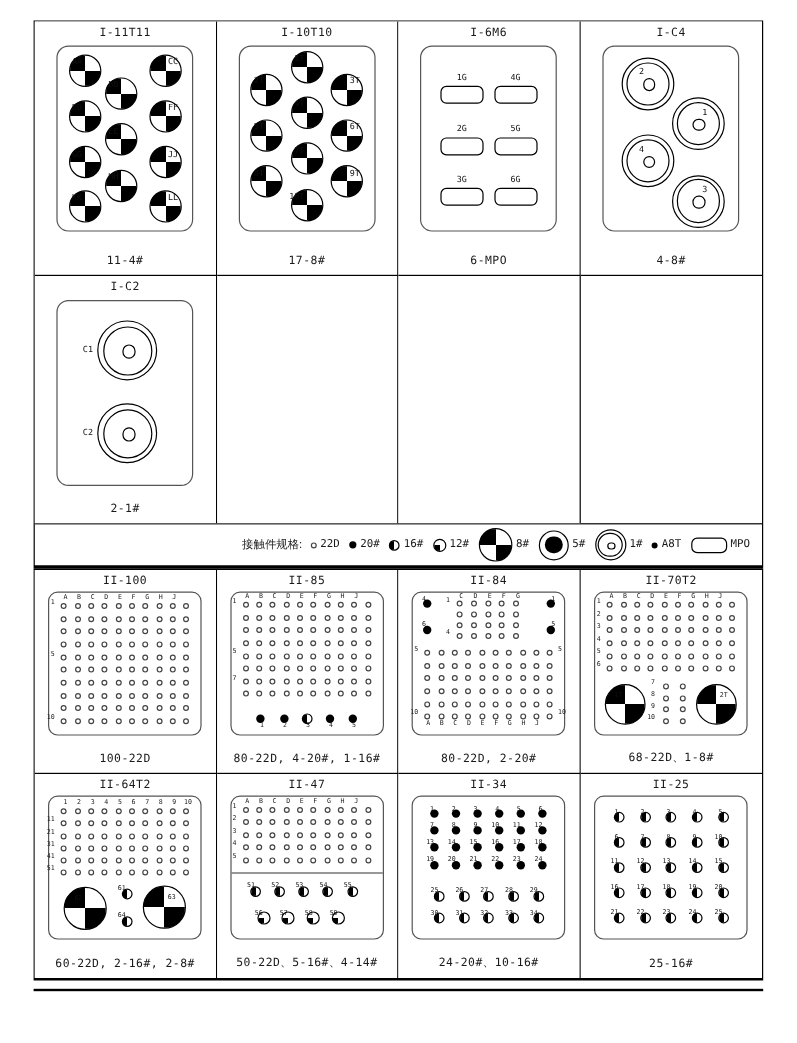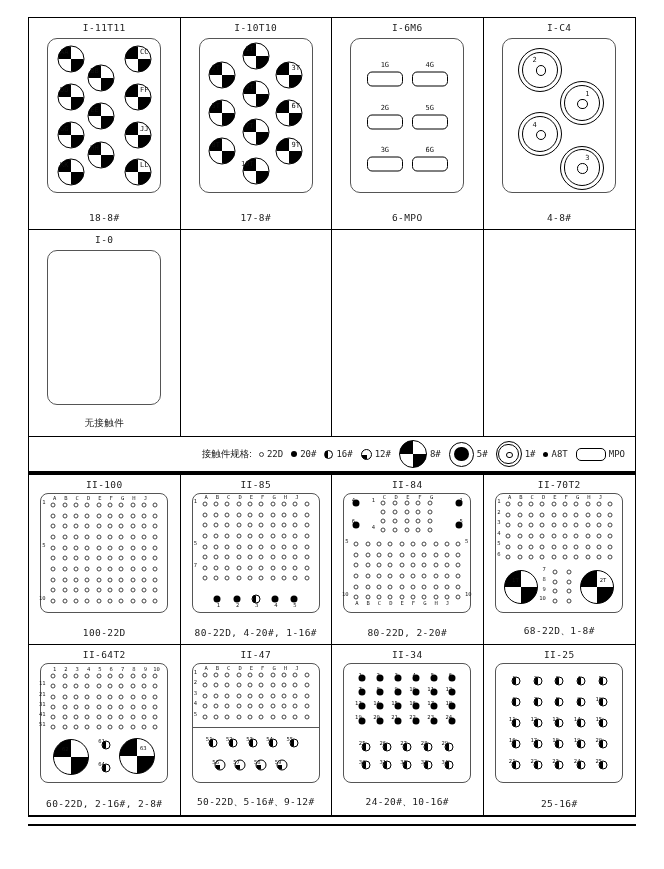--- a/index.html
+++ b/index.html
@@ -97,21 +97,21 @@
             </span>
             <span class="cw" style="left: 20%; top: 87%;">
               <span class="ct t8" style="width: 27px; height: 27px;"></span>
               <span class="clab lp-tl">KK</span>
             </span>
             <span class="cw" style="left: 80%; top: 87%; text-decoration: underline;">
               <span class="ct t8" style="width: 27px; height: 27px;"></span>
               <span class="clab lp-tr">LL</span>
             </span>
           </div>
-          <div class="plabel">18-8#</div>
+          <div class="plabel">11-4#</div>
         </div>
         <div class="cell">
           <div class="ptitle">I-10T10</div>
           <div class="inset">
             <span class="cw" style="left: 50%; top: 11%;">
               <span class="ct t8" style="width: 27px; height: 27px;"></span>
               <span class="clab lp-tl">1T</span>
             </span>
             <span class="cw" style="left: 20%; top: 23.5%;">
               <span class="ct t8" style="width: 27px; height: 27px;"></span>
@@ -210,23 +210,38 @@
               <span class="ct t1" style="width: 44px; height: 44px;">
                 <span class="mid"></span>
                 <span class="c"></span>
               </span>
               <span class="clab lp-tr">3</span>
             </span>
           </div>
           <div class="plabel">4-8#</div>
         </div>
         <div class="cell">
-          <div class="ptitle">I-0</div>
-          <div class="inset"></div>
-          <div class="plabel">无接触件</div>
+          <div class="ptitle">I-C2</div>
+          <div class="inset">
+            <span class="cw" style="left: 52%; top: 27%;">
+              <span class="ct t1" style="width: 50px; height: 50px;">
+                <span class="mid"></span>
+                <span class="c"></span>
+              </span>
+              <span class="clab lp-l">C1</span>
+            </span>
+            <span class="cw" style="left: 52%; top: 72%;">
+              <span class="ct t1" style="width: 50px; height: 50px;">
+                <span class="mid"></span>
+                <span class="c"></span>
+              </span>
+              <span class="clab lp-l">C2</span>
+            </span>
+          </div>
+          <div class="plabel">2-1#</div>
         </div>
         <div class="cell"></div>
         <div class="cell"></div>
       </div>
     <div class="legend">
       <span class="legend-prefix">接触件规格:</span>
       <span id="legend-items" style="display:inline-flex;align-items:center;gap:8px;">
           <span class="legend-item">
             <span class="ct t22" style="width: 5px; height: 5px;"></span>
             <span>22D</span>
@@ -1827,21 +1842,21 @@
                 <span class="ct t12" style="width: 11px; height: 11px;"></span>
                 <span class="clab" style="right: 55%; bottom: 58%;">58</span>
               </span>
               <span class="cw" style="left: 87.5%; top: 50%;">
                 <span class="ct t12" style="width: 11px; height: 11px;"></span>
                 <span class="clab" style="right: 55%; bottom: 58%;">59</span>
               </span>
             </div>
             <div class="divline" style="top: 53%;"></div>
           </div>
-          <div class="plabel">50-22D、5-16#、9-12#</div>
+          <div class="plabel">50-22D、5-16#、4-14#</div>
         </div>
         <div class="cell">
           <div class="ptitle">II-34</div>
           <div class="inset">
             <div class="grid" style="left: 7%; top: 6%; width: 86%; height: 48%;">
               <span class="cw" style="left: 8.33333%; top: 12.5%;">
                 <span class="ct t20" style="width: 7px; height: 7px;"></span>
                 <span class="clab" style="right: 55%; bottom: 58%;">1</span>
               </span>
               <span class="cw" style="left: 25%; top: 12.5%;">

